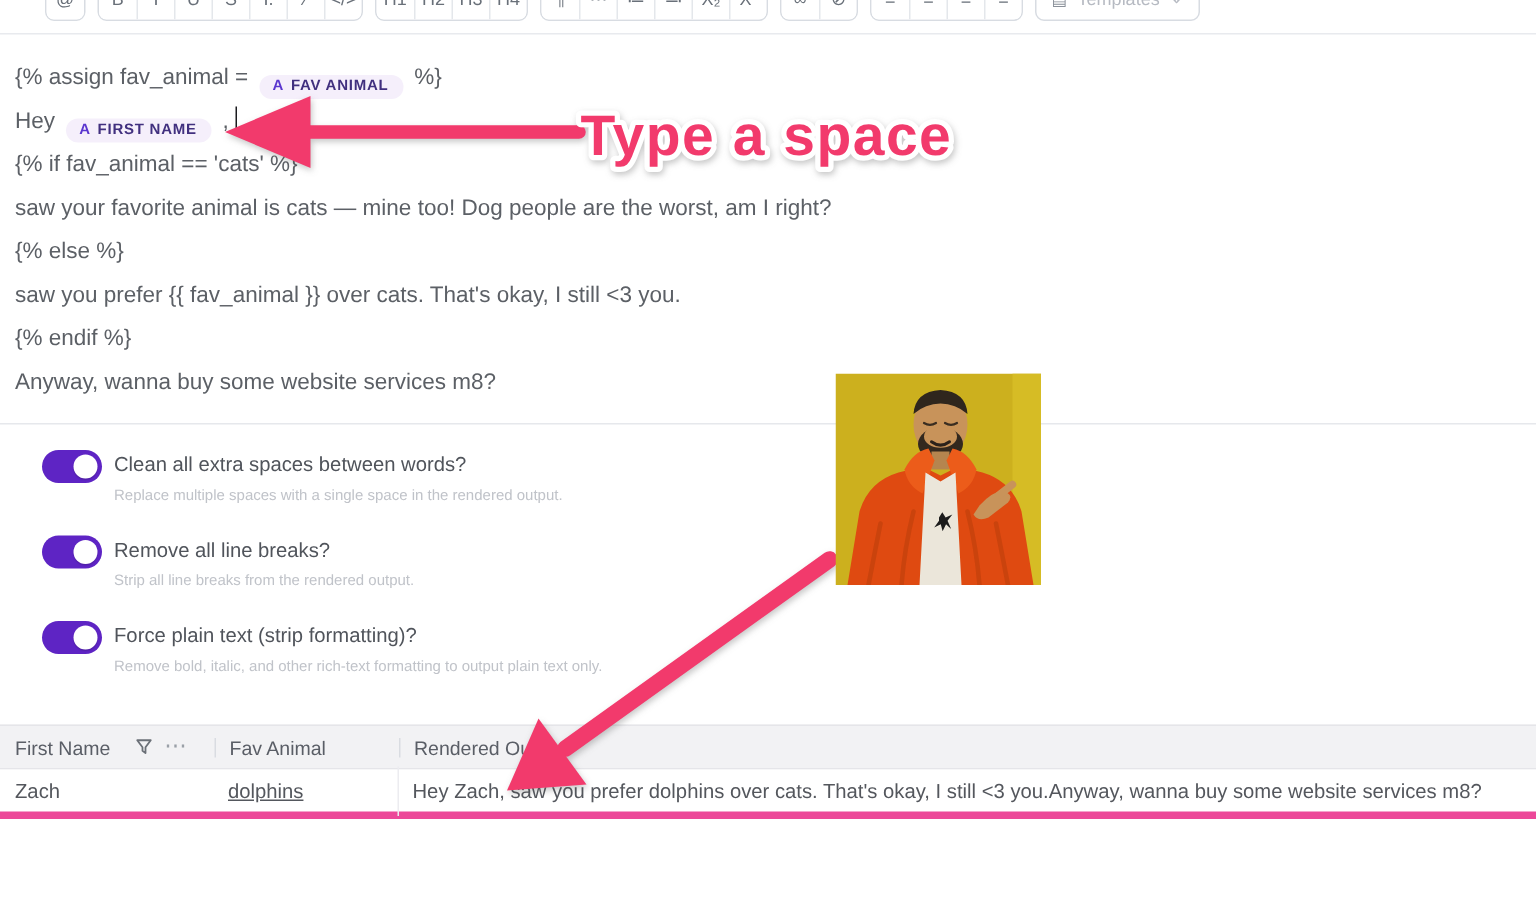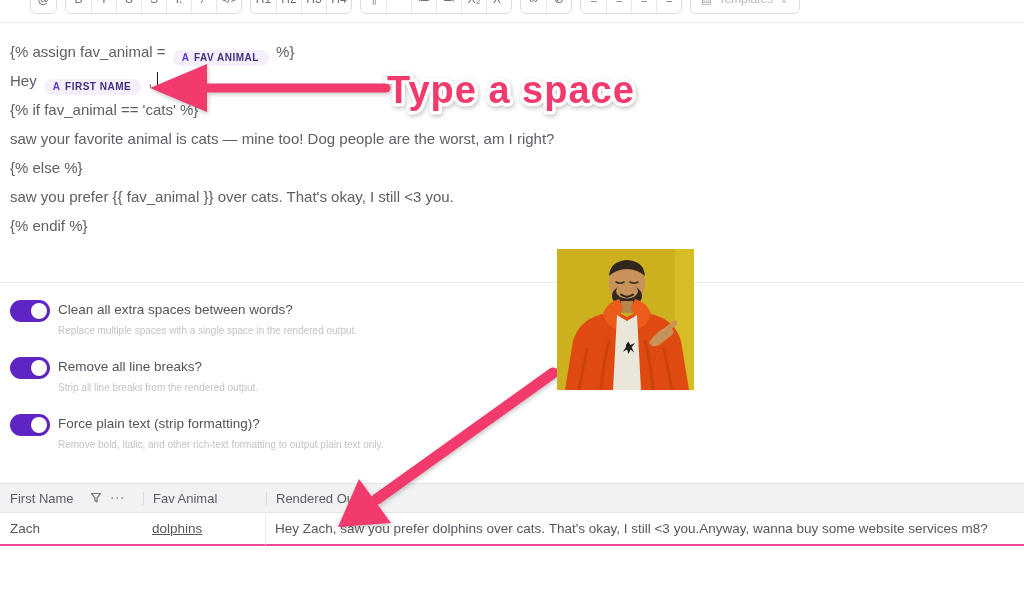--- a/index.html
+++ b/index.html
@@ -24,38 +24,38 @@
   .ed-line{height:29px;line-height:29px;white-space:pre;}
   .pill{display:inline-flex;align-items:center;gap:5px;background:#f5effb;border-radius:11px;padding:3px 10px 3px 9px;
     margin:0 3px;vertical-align:-4px;line-height:1;}
   .pill .pill-icon{font-size:10px;font-weight:800;color:#5a36cf;}
   .pill .pill-text{font-size:10px;font-weight:800;letter-spacing:.5px;color:#41307f;}
   .cursor{display:inline-block;width:1.5px;height:17px;background:#1b1b1f;vertical-align:-3px;margin-left:4px;}
   .divider-2{position:absolute;top:282px;left:0;right:0;border-top:1px solid #e6e8ec;}
   
   .meme{position:absolute;left:557px;top:249px;width:137px;height:141px;z-index:5;}
   
-  .toggles{position:absolute;top:302px;left:16px;}
+  .toggles{position:absolute;top:302px;left:0;padding-left:34px;}
   .toggle-block{display:flex;align-items:flex-start;margin-bottom:22px;}
   .switch{width:40px;height:22px;border-radius:11px;background:#5e24c4;margin-left:-6px;margin-right:8px;margin-top:-2px;
     position:relative;flex-shrink:0;cursor:pointer;}
   .switch .knob{position:absolute;right:3px;top:3px;width:16px;height:16px;border-radius:50%;background:#fff;box-shadow:0 1px 1px rgba(0,0,0,.15);}
   .toggle-label{font-size:13.5px;color:#50545b;line-height:16px;}
   .toggle-desc{font-size:10px;color:#c0c3c9;line-height:13px;margin-top:6px;}
   
   .rtable{position:absolute;top:483px;left:0;right:0;font-size:13.5px;color:#54575d;}
   .thead{display:flex;align-items:center;height:30px;background:#f2f2f4;border-top:1px solid #e5e5e9;border-bottom:1px solid #e5e5e9;
     box-sizing:border-box;font-size:13px;color:#5a5e66;}
   .th1{width:143px;display:flex;align-items:center;padding-left:10px;box-sizing:border-box;}
   .th2{width:122px;padding-left:9px;box-sizing:border-box;}
   .th3{flex:1;padding-left:9px;}
   .hbar{width:1px;height:13px;background:#d9dce1;}
   .filter-ic{margin-left:16px;display:inline-flex;cursor:pointer;}
   .dots{margin-left:8px;color:#9aa0a7;font-size:15px;line-height:10px;cursor:pointer;}
-  .trow{display:flex;align-items:center;height:33px;border-bottom:2px solid #ec4899;box-sizing:border-box;background:#fff;justify-content:center;}
+  .trow{display:flex;align-items:center;height:33px;border-bottom:5px solid #ec4899;box-sizing:border-box;background:#fff;justify-content:center;}
   .trow.alt{background:#f8f8fa;}
   .td1{width:143px;padding-left:10px;box-sizing:border-box;}
   .td2{width:122px;padding-left:9px;box-sizing:border-box;text-decoration:underline;}
   .td3{flex:1;padding-left:9px;border-left:1px solid #ececf0;height:33px;line-height:33px;white-space:nowrap;overflow:hidden;}
   
   .overlay{position:absolute;left:0;top:0;width:1024px;height:605px;z-index:4;pointer-events:none;}
   .overlay g{filter:drop-shadow(1px 2px 2px rgba(70,70,70,.30));}
 </style>
 </head>
 <body>
@@ -109,20 +109,21 @@
 </div>
 
 <div class="editor">
   <div class="ed-line"><span>{% assign fav_animal = </span><span class="pill"><span class="pill-icon">A</span><span class="pill-text">FAV ANIMAL</span></span><span> %}</span></div>
   <div class="ed-line"><span>Hey </span><span class="pill"><span class="pill-icon">A</span><span class="pill-text">FIRST NAME</span></span><span> ,</span><span class="cursor"></span></div>
   <div class="ed-line">{% if fav_animal == 'cats' %}</div>
   <div class="ed-line">saw your favorite animal is cats — mine too! Dog people are the worst, am I right?</div>
   <div class="ed-line">{% else %}</div>
   <div class="ed-line">saw you prefer {{ fav_animal }} over cats. That's okay, I still &lt;3 you.</div>
   <div class="ed-line">{% endif %}</div>
+  <div class="ed-line">Anyway, wanna buy some website services m8?</div>
 </div>
 
 <div class="divider-2"></div>
 
 <div class="meme">
   <svg width="137" height="141" viewBox="0 0 137 141" xmlns="http://www.w3.org/2000/svg">
     <rect width="137" height="141" fill="#ccb01e"></rect>
     <rect x="118" width="19" height="141" fill="#d6bc25"></rect>
     <ellipse cx="70" cy="34" rx="18" ry="22" fill="#c8935a"></ellipse>
     <path d="M52,27 Q53,12 70,11 Q87,12 88,27 Q80,20 70,20 Q60,20 52,27 Z" fill="#2f261d"></path>

